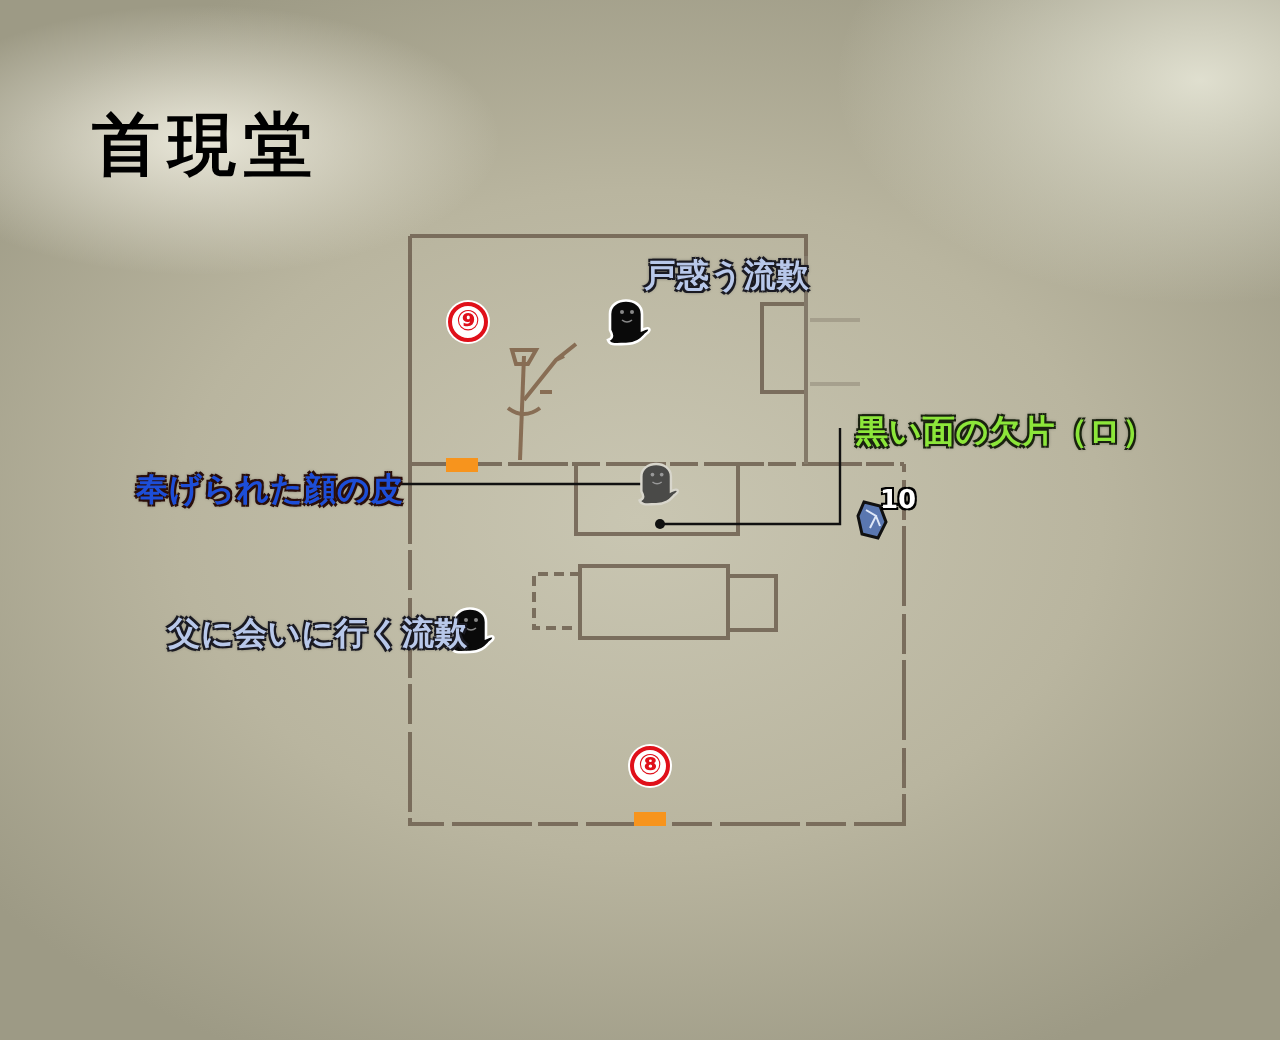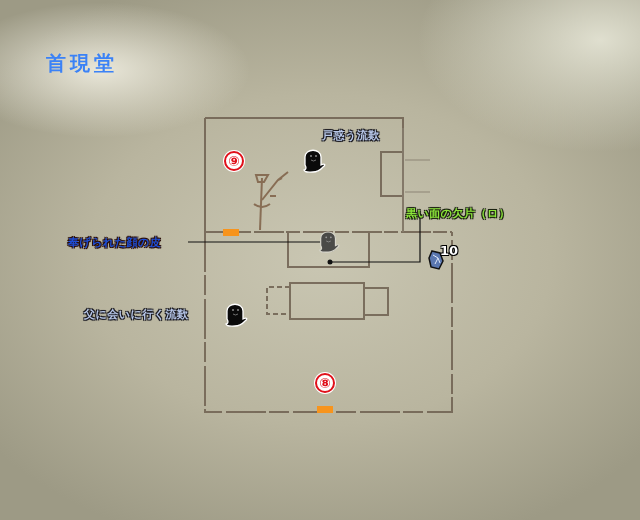--- a/index.html
+++ b/index.html
@@ -7,25 +7,25 @@
       width:640px; height:520px; overflow:hidden; position:relative;
       font-family: "DejaVu Sans", sans-serif;
       background:
         radial-gradient(ellipse 260px 160px at 600px 40px, rgba(235,235,220,0.85), rgba(235,235,220,0) 70%),
         radial-gradient(ellipse 200px 90px at 100px 70px, rgba(240,238,225,0.9), rgba(240,238,225,0) 75%),
         radial-gradient(ellipse 420px 300px at 320px 260px, #c9c6b2 0%, #b9b59f 55%, #9d9a85 100%);
     }
     .map { position:absolute; left:0; top:0; width:640px; height:520px; }
     .title {
       position:absolute; left:46px; top:50px;
-      font-size:20px; font-weight:bold; color:#3b82f6; letter-spacing:4px;
+      font-size:34px; font-weight:bold; color:#000000; letter-spacing:4px;
       font-family: "DejaVu Serif", serif;
     }
     .label {
-      position:absolute; font-size:11px; font-weight:bold; white-space:nowrap;
+      position:absolute; font-size:16px; font-weight:bold; white-space:nowrap;
       letter-spacing:0.5px;
     }
     .label.blue { color:#b8c8ea; text-shadow: -1px -1px 0 #1a1a22, 1px -1px 0 #1a1a22, -1px 1px 0 #1a1a22, 1px 1px 0 #1a1a22, 0 0 2px #000; }
     .label.green { color:#8ce63a; text-shadow: -1px -1px 0 #1a2210, 1px -1px 0 #1a2210, -1px 1px 0 #1a2210, 1px 1px 0 #1a2210, 0 0 2px #000; }
     .label.red { color:#1d4ed8; text-shadow: -1px -1px 0 #2a0e0a, 1px -1px 0 #2a0e0a, -1px 1px 0 #2a0e0a, 1px 1px 0 #2a0e0a, 0 0 2px #000; }
     .num-circle {
       position:absolute; width:20px; height:20px; border-radius:50%;
       background:#fff; border:2px solid #e0101a; box-sizing:border-box;
       display:flex; align-items:center; justify-content:center;
       color:#e0101a; font-weight:bold; font-size:14px; line-height:1;
@@ -113,17 +113,17 @@
     <path d="M10 15 Q12.5 17 15 15" stroke="#888" stroke-width="0.8" fill="none"></path>
   </svg>
 
   <svg style="position:absolute;left:427px;top:249px;" width="18" height="22" viewBox="0 0 18 22">
     <path d="M5 2 L13 4 L16 12 L12 20 L4 18 L2 9 Z" fill="#5a77b0" stroke="#111" stroke-width="1.5"></path>
     <path d="M6 6 L11 9 L8 15 M11 9 L13 14" stroke="#dfe8f8" stroke-width="1" fill="none"></path>
   </svg>
   <div class="item-num" style="left:440px;top:243px;">10</div>
 
   <div class="label blue" style="left:322px;top:128px;">戸惑う流歎</div>
-  <div class="label green" style="left:406px;top:206px;">黒い面の欠片（ロ）</div>
+  <div class="label green" style="left:428px;top:206px;">黒い面の欠片（ロ）</div>
   <div class="label red" style="left:68px;top:235px;">奉げられた顔の皮</div>
   <div class="label blue" style="left:84px;top:307px;text-align:right;">父に会いに行く流歎</div>
 
 </div>
 
 </body></html>

